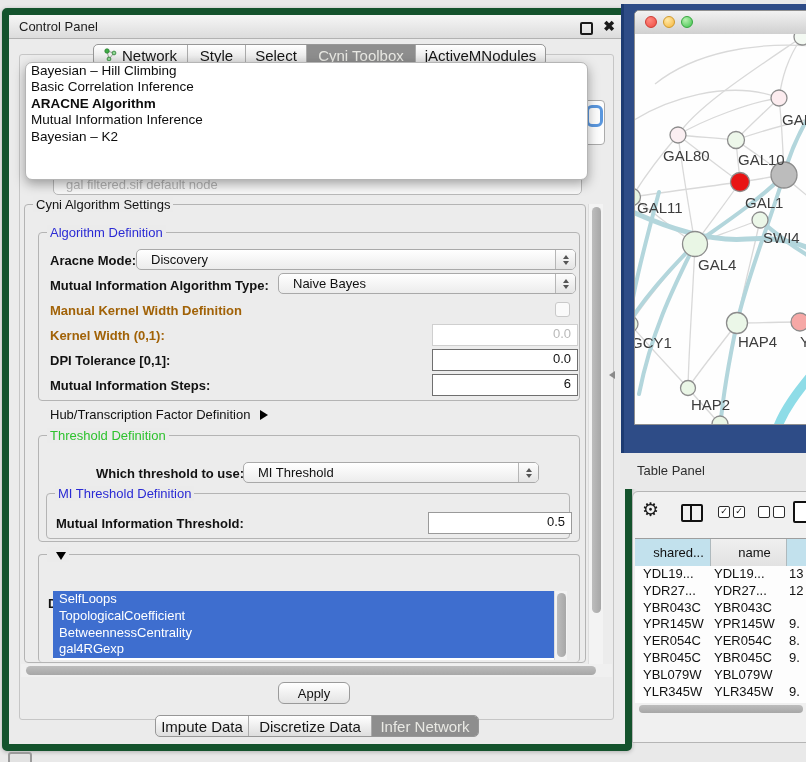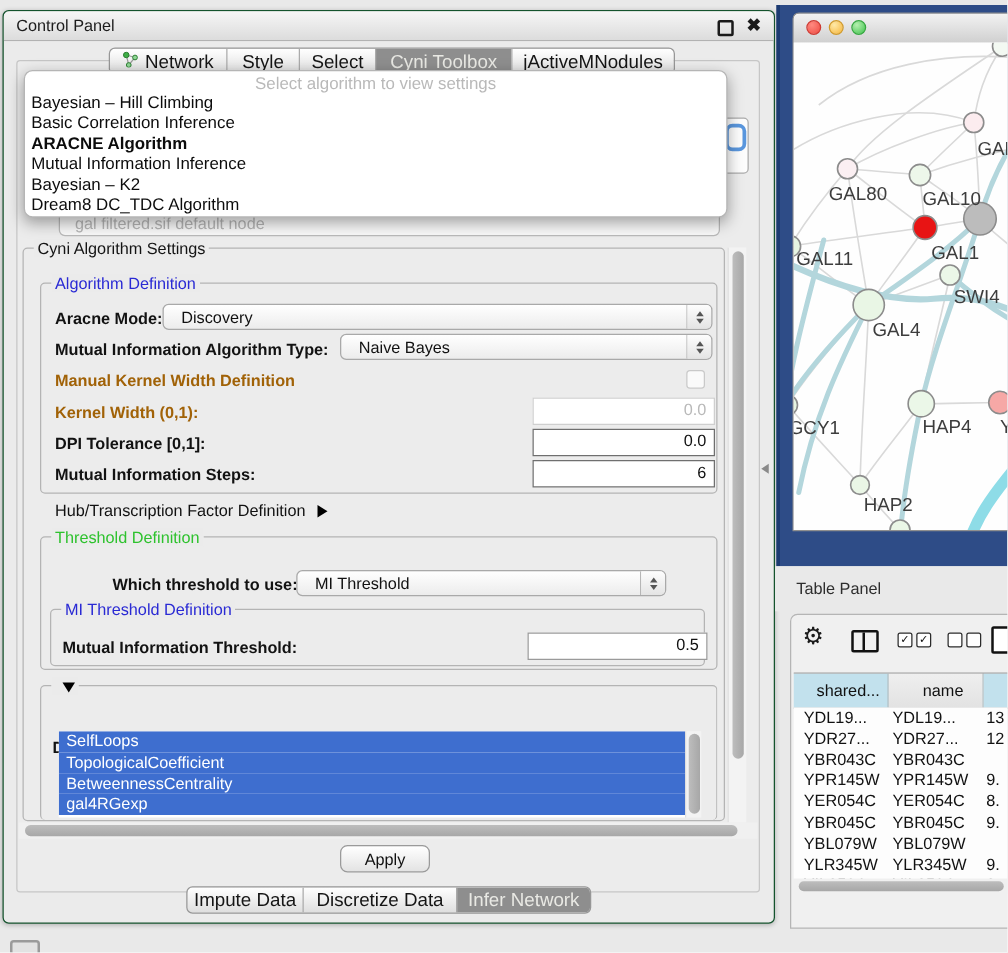--- a/index.html
+++ b/index.html
@@ -1,20 +1,20 @@
 <!DOCTYPE html>
 <html><head>
 <meta charset="utf-8">
 <style>
   html,body{margin:0;padding:0;}
   .screen{position:relative;width:806px;height:762px;background:#e9e9e9;overflow:hidden;
           font-family:"Liberation Sans",sans-serif;color:#111;}
   
   .cp-window{position:absolute;left:2px;top:8px;width:616px;height:729px;background:#ebebeb;
-             border:1px solid #14532d;border-radius:5px;box-shadow:0 1px 4px rgba(0,0,0,.25);}
+             border:7px solid #14532d;border-radius:5px;box-shadow:0 1px 4px rgba(0,0,0,.25);}
   .cp-titlebar{position:absolute;left:0;top:0;right:0;height:23px;
                background:linear-gradient(#f6f6f6,#dcdcdc);border-bottom:1px solid #b2b2b2;
                border-radius:5px 5px 0 0;}
   .cp-title{position:absolute;left:10px;top:4px;font-size:13px;color:#1c1c1c;}
   .tb-float{position:absolute;right:32px;top:7px;width:9px;height:9px;border:2px solid #1a1a1a;border-radius:2px;}
   .tb-close{position:absolute;right:10px;top:3px;font-size:14px;font-weight:bold;color:#1a1a1a;}
   .inner-panel{position:absolute;left:10px;top:39px;width:593px;height:664px;
                border:1px solid #c6c6c6;border-radius:3px;background:#ececec;}
   
   .segbar{position:absolute;display:flex;height:20px;border:1px solid #979797;border-radius:5px;
@@ -154,27 +154,25 @@
           <span>jActiveMNodules</span>
         </div>
     </div>
 
     <div class="bg-frag">
         <div class="ring"></div>
       </div>
     <div class="bg-combo">gal filtered.sif default node</div>
 
     <div class="dd">
-      <div class="dd-ph">Select algorithm to view settings</div>
       <div class="dd-item">Bayesian – Hill Climbing</div>
       <div class="dd-item">Basic Correlation Inference</div>
       <div class="dd-item sel">ARACNE Algorithm</div>
       <div class="dd-item">Mutual Information Inference</div>
       <div class="dd-item">Bayesian – K2</div>
-      <div class="dd-item">Dream8 DC_TDC Algorithm</div>
     </div>
 
     <div class="grp" style="left:15px;top:189px;width:560px;height:457px;">
       <span class="gt black">Cyni Algorithm Settings</span>
     </div>
 
     <div class="grp" style="left:29px;top:217px;width:540px;height:167px;">
       <span class="gt blue">Algorithm Definition</span>
     </div>
     <span class="blbl" style="left:41px;top:238px;">Aracne Mode:</span>

